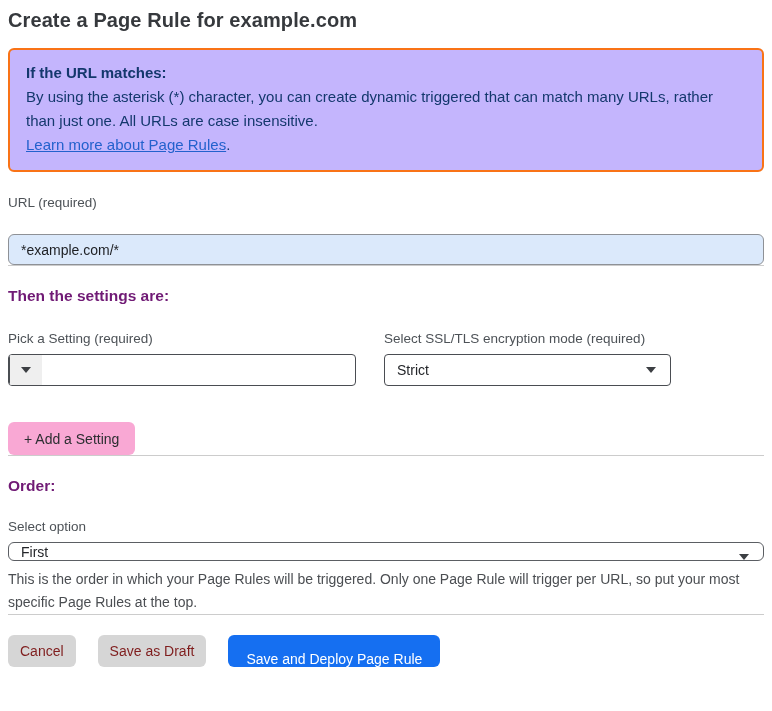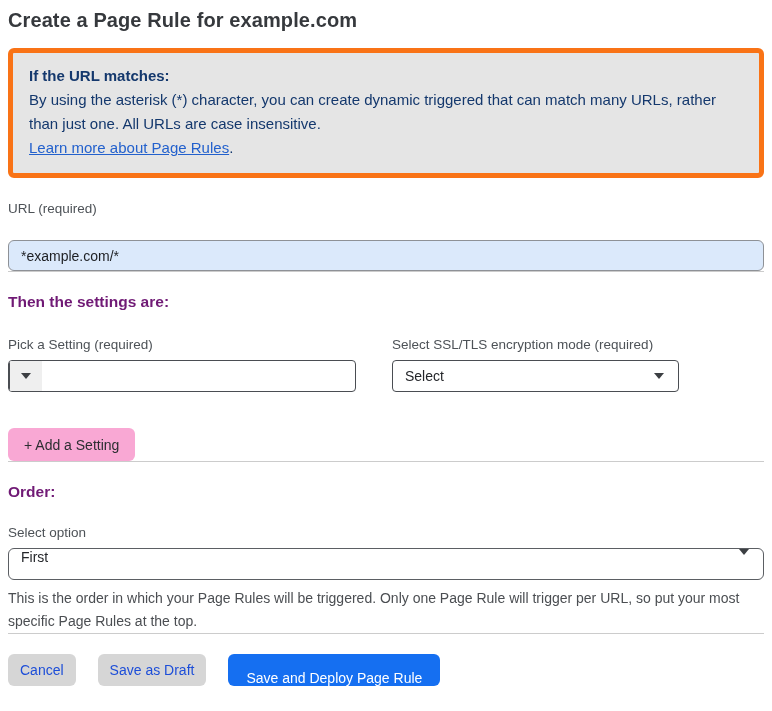--- a/index.html
+++ b/index.html
@@ -14,22 +14,22 @@
   h1.page-title {
     margin: 0 0 14px 0;
     font-size: 20px;
     line-height: 28px;
     font-weight: 700;
     color: #36393d;
     letter-spacing: 0.1px;
   }
 
   .info-box {
-    background: #e5e5e5;
-    border: 5px solid #f97316;
+    background: #c4b5fd;
+    border: 2px solid #f97316;
     border-radius: 6px;
     padding: 11px 16px 13px 16px;
     font-size: 15px;
     line-height: 24px;
     color: #14386d;
   }
   .info-heading { font-weight: 700; }
   .info-link {
     color: #2361cd;
     text-decoration: underline;
@@ -69,21 +69,21 @@
   .divider-3 { margin-top: 21px; }
 
   h2.section-heading {
     margin: 20px 0 0 0;
     font-size: 15.5px;
     line-height: 20px;
     font-weight: 700;
     color: #701a75;
   }
 
-  .selects-row { display: flex; gap: 36px; margin-top: 2px; }
+  .selects-row { display: flex; gap: 28px; margin-top: 2px; }
   .select-col-setting { width: 348px; }
   .select-col-mode { width: 287px; }
 
   .select {
     margin-top: 6px;
     height: 32px;
     border: 1px solid #4a4d52;
     border-radius: 4px;
     background: #ffffff;
     display: flex;
@@ -108,43 +108,43 @@
   .tri {
     width: 0; height: 0;
     border-left: 5px solid transparent;
     border-right: 5px solid transparent;
     border-top: 6px solid #3c3f43;
     display: inline-block;
   }
 
   .select-full {
     margin-top: 6px;
-    height: 32px;
+    height: 19px;
     border: 1px solid #5b5e63;
     border-radius: 6px;
     display: flex;
-    align-items: flex-start;
+    align-items: flex-end;
     justify-content: space-between;
     font-size: 14px;
     color: #24262a;
     cursor: pointer;
   }
   .select-full .select-value { padding: 0 12px; }
   .select-full .tri { margin-right: 14px; }
 
   .btn {
     font-family: "Liberation Sans", sans-serif;
     font-size: 14px;
     height: 32px;
     border: none;
     border-radius: 6px;
     cursor: pointer;
     white-space: nowrap;
   }
-  .btn-gray { background: #d6d6d6; color: #1d4ed8; padding: 0 12px; }
+  .btn-gray { background: #d6d6d6; color: #7f1d1d; padding: 0 12px; }
   .btn-add { background: #f9a8d4; color: #2c2e31; height: 33px; padding: 0 16px; margin-top: 36px; }
   .btn-blue { background: #156ff1; color: #ffffff; padding: 16px 18px; }
 
   .help-text {
     margin: 7px 0 0 0;
     font-size: 14px;
     line-height: 23px;
     color: #4b4e52;
     max-width: 740px;
   }
@@ -176,21 +176,21 @@
       <div class="field-label">Pick a Setting (required)</div>
       <div class="select split">
         <span class="arrow-box">
             <span class="tri"></span>
           </span>
       </div>
     </div>
     <div class="select-col-mode">
       <div class="field-label">Select SSL/TLS encryption mode (required)</div>
       <div class="select plain">
-        <span class="select-value">Select</span>
+        <span class="select-value">Strict</span>
         <span class="tri"></span>
       </div>
     </div>
   </div>
 
   <button class="btn btn-add">+ Add a Setting</button>
 
   <hr class="divider divider-2">
 
   <h2 class="section-heading">Order:</h2>

